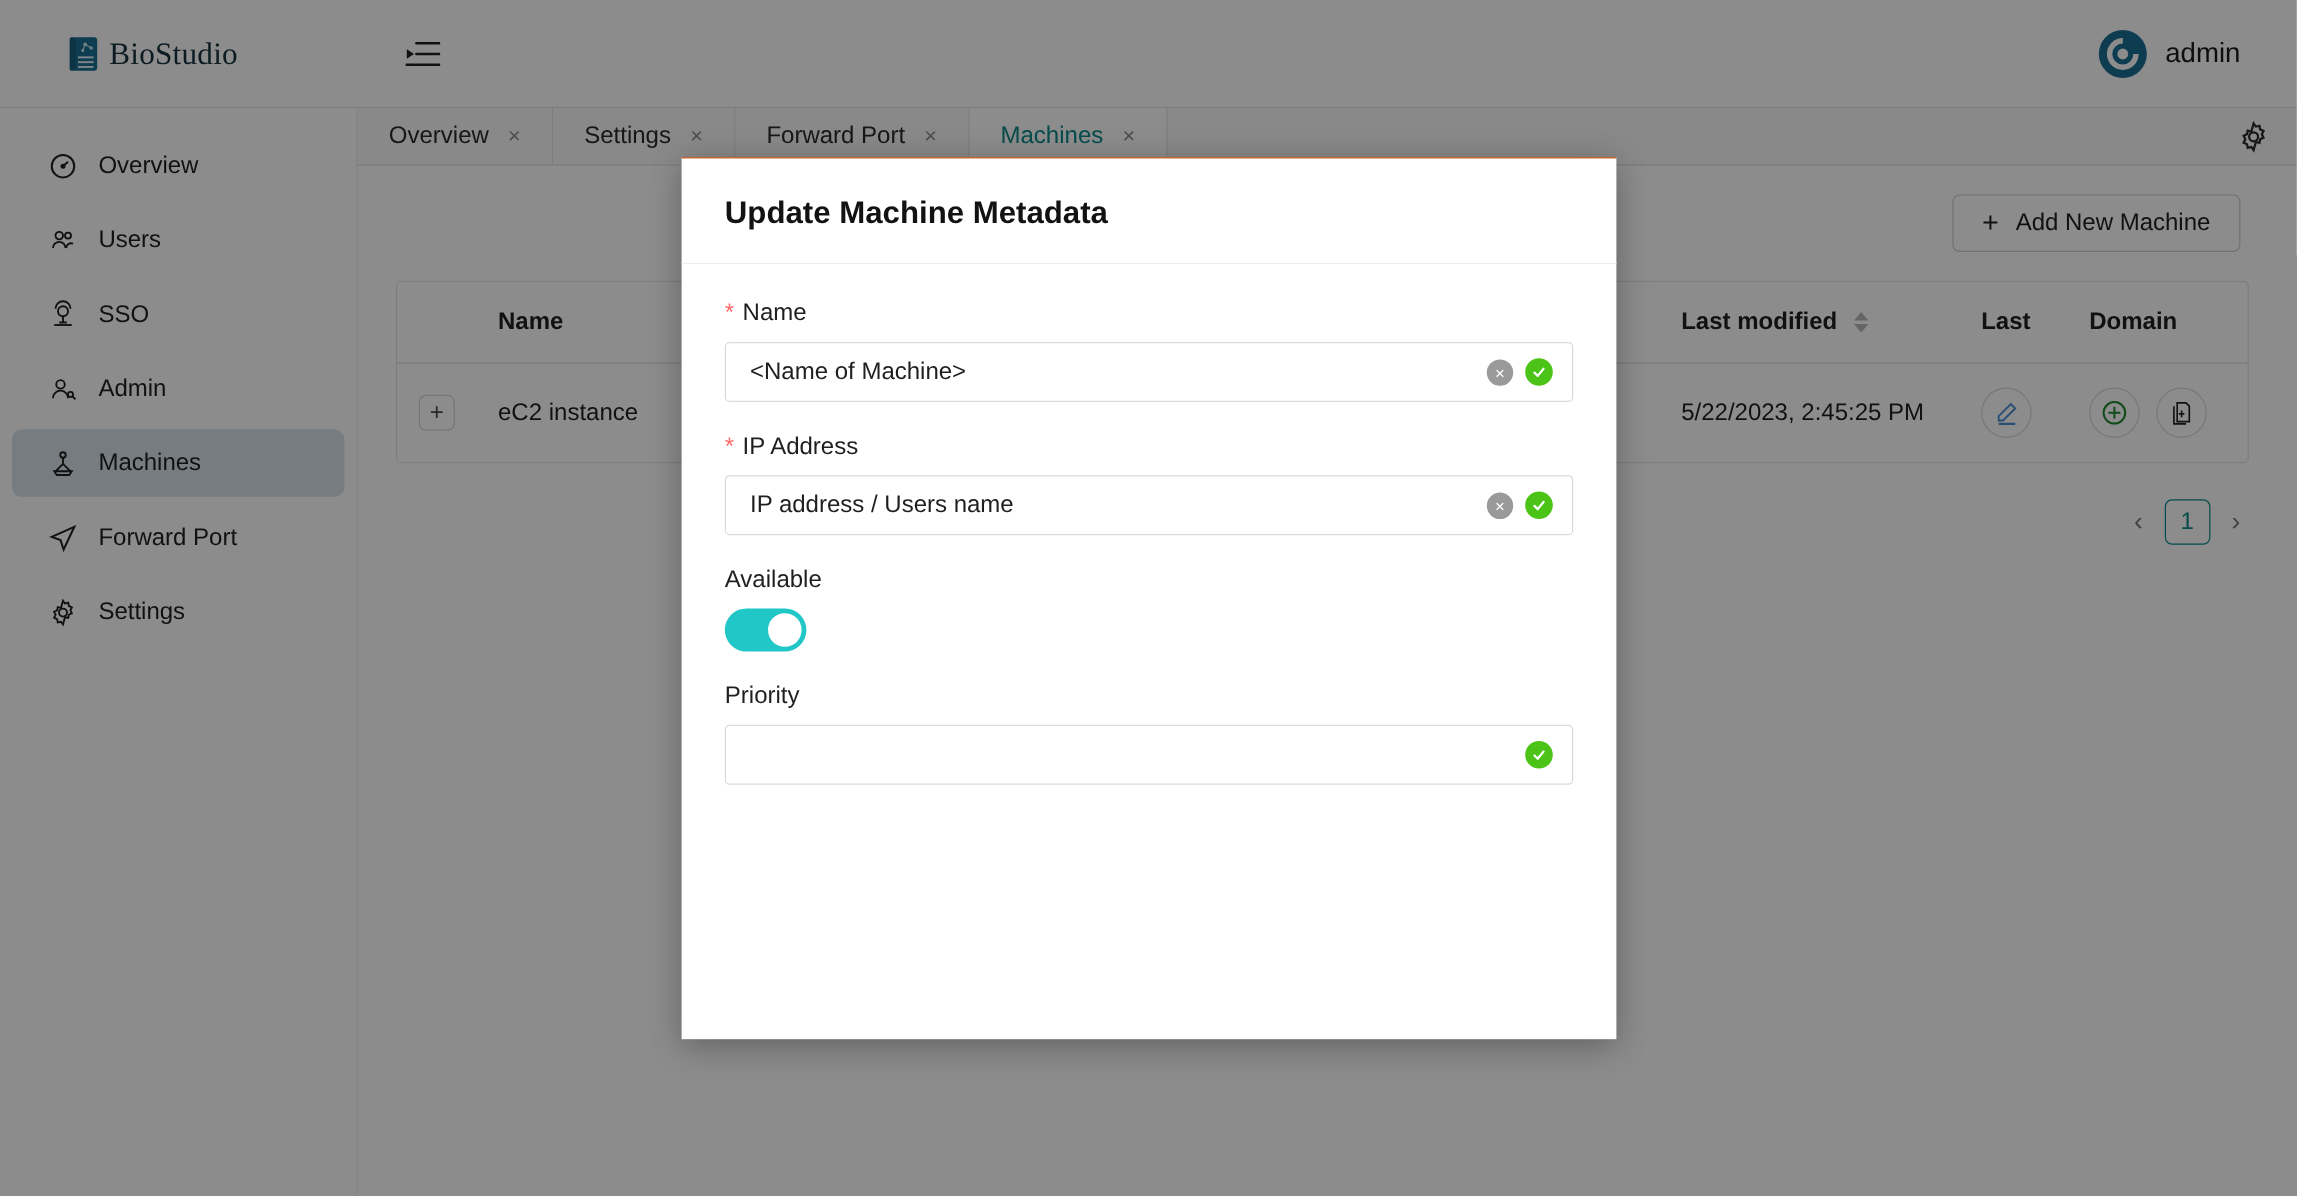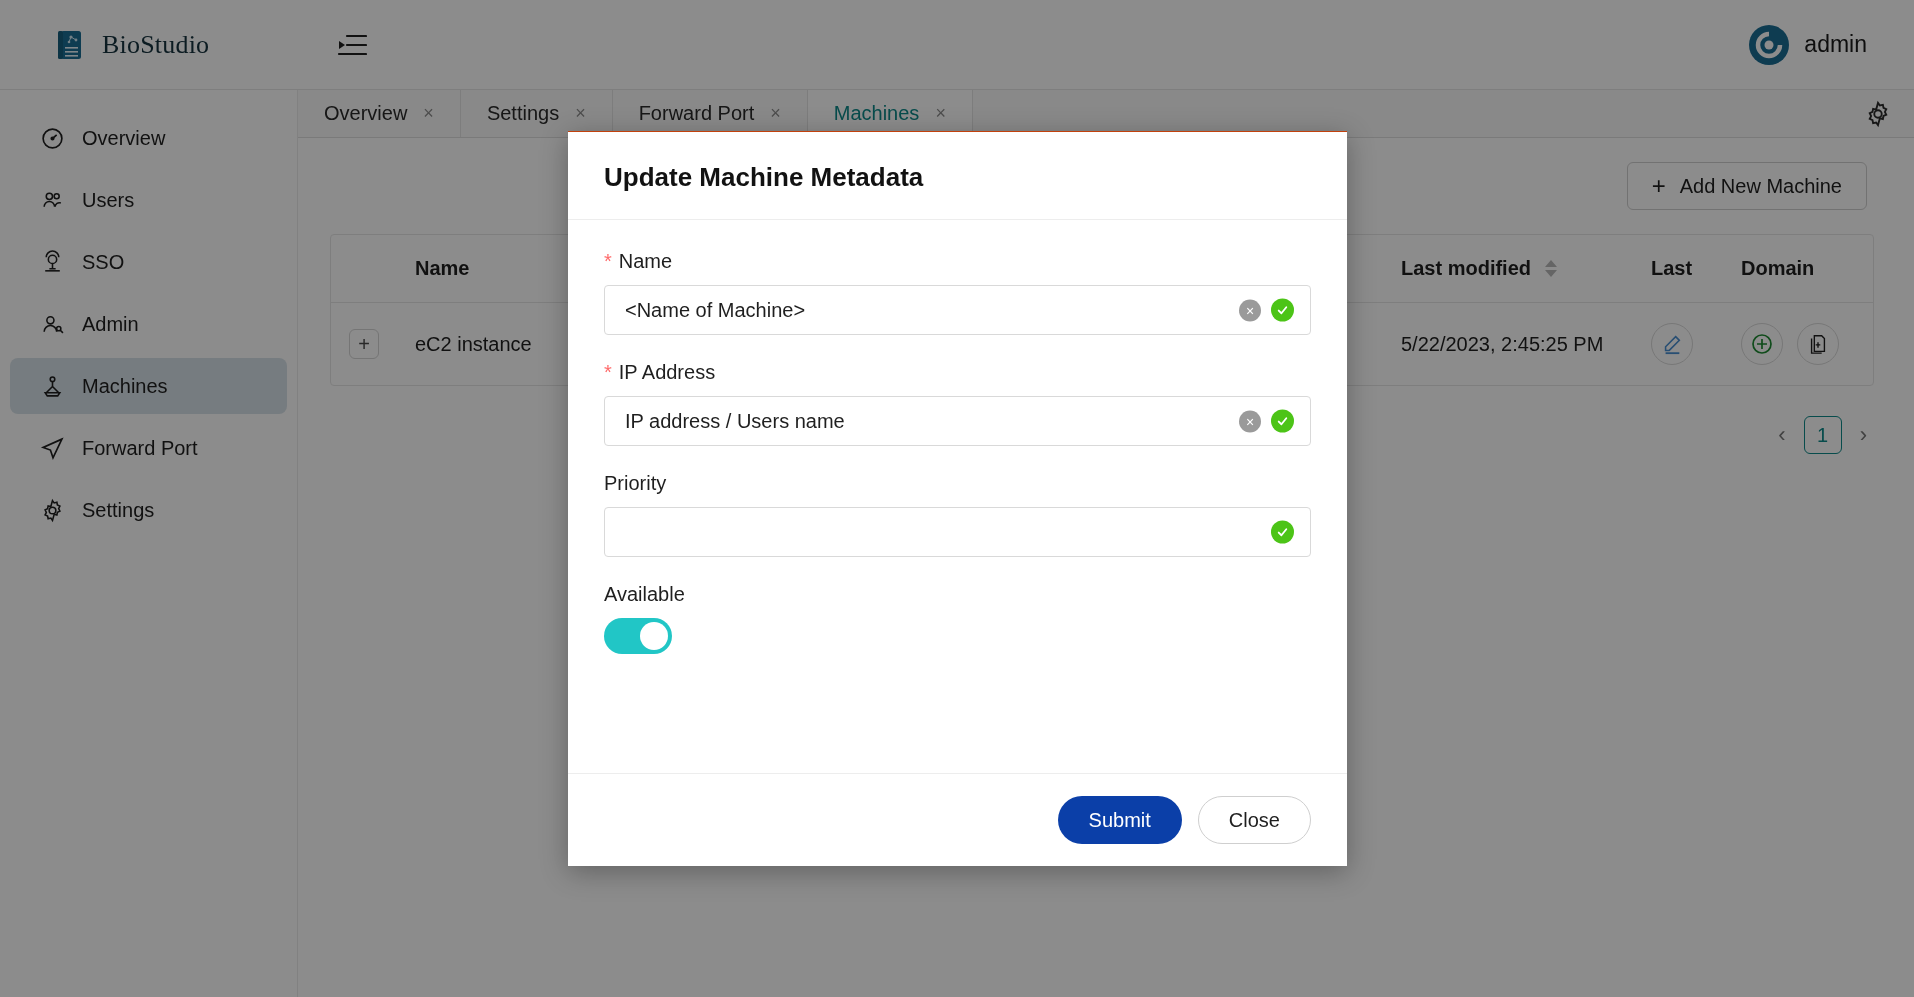--- a/index.html
+++ b/index.html
@@ -23,21 +23,21 @@
 
   
   .topbar {
     position: absolute; top: 0; left: 0; right: 0; height: 90px;
     background: #ffffff;
     border-bottom: 1px solid #e6e6e6;
     display: flex; align-items: center;
   }
   .brand {
     width: 298px; height: 90px;
-    display: flex; align-items: center; gap: 19px;
+    display: flex; align-items: center; gap: 8px;
     padding-left: 57px;
   }
   .brand-logo { width: 26px; height: 30px; flex: none; }
   .brand-name {
     font-family: "Liberation Serif", serif;
     font-size: 26px; color: #17333f; letter-spacing: .2px;
   }
   .collapse-btn {
     margin-left: 33px;
     width: 42px; height: 42px;
@@ -510,41 +510,37 @@
             <svg width="13" height="13" viewBox="0 0 24 24" fill="none" stroke="#ffffff" stroke-width="3.4" stroke-linecap="round" stroke-linejoin="round">
                 <path d="M5 13 L10 18 L19 7"></path>
               </svg>
           </span>
         </span>
       </div>
     </div>
 
     <div class="field">
       <div class="field-label">
+        <span>Available</span>
+      </div>
+      <div class="toggle">
+        <span class="knob"></span>
+      </div>
+    </div>
+
+    <div class="field">
+      <div class="field-label">
         <span>Priority</span>
       </div>
       <div class="input-shell">
         <span class="input-val"></span>
         <span class="input-icons">
           <span class="ic-ok">
             <svg width="13" height="13" viewBox="0 0 24 24" fill="none" stroke="#ffffff" stroke-width="3.4" stroke-linecap="round" stroke-linejoin="round">
                 <path d="M5 13 L10 18 L19 7"></path>
               </svg>
           </span>
         </span>
       </div>
     </div>
-
-    <div class="field">
-      <div class="field-label">
-        <span>Available</span>
-      </div>
-      <div class="toggle">
-        <span class="knob"></span>
-      </div>
-    </div>
   </div>
 
-  <div class="modal-footer">
-    <button class="btn btn-primary">Submit</button>
-    <button class="btn btn-secondary">Close</button>
-  </div>
 </div>
 
 </body></html>

